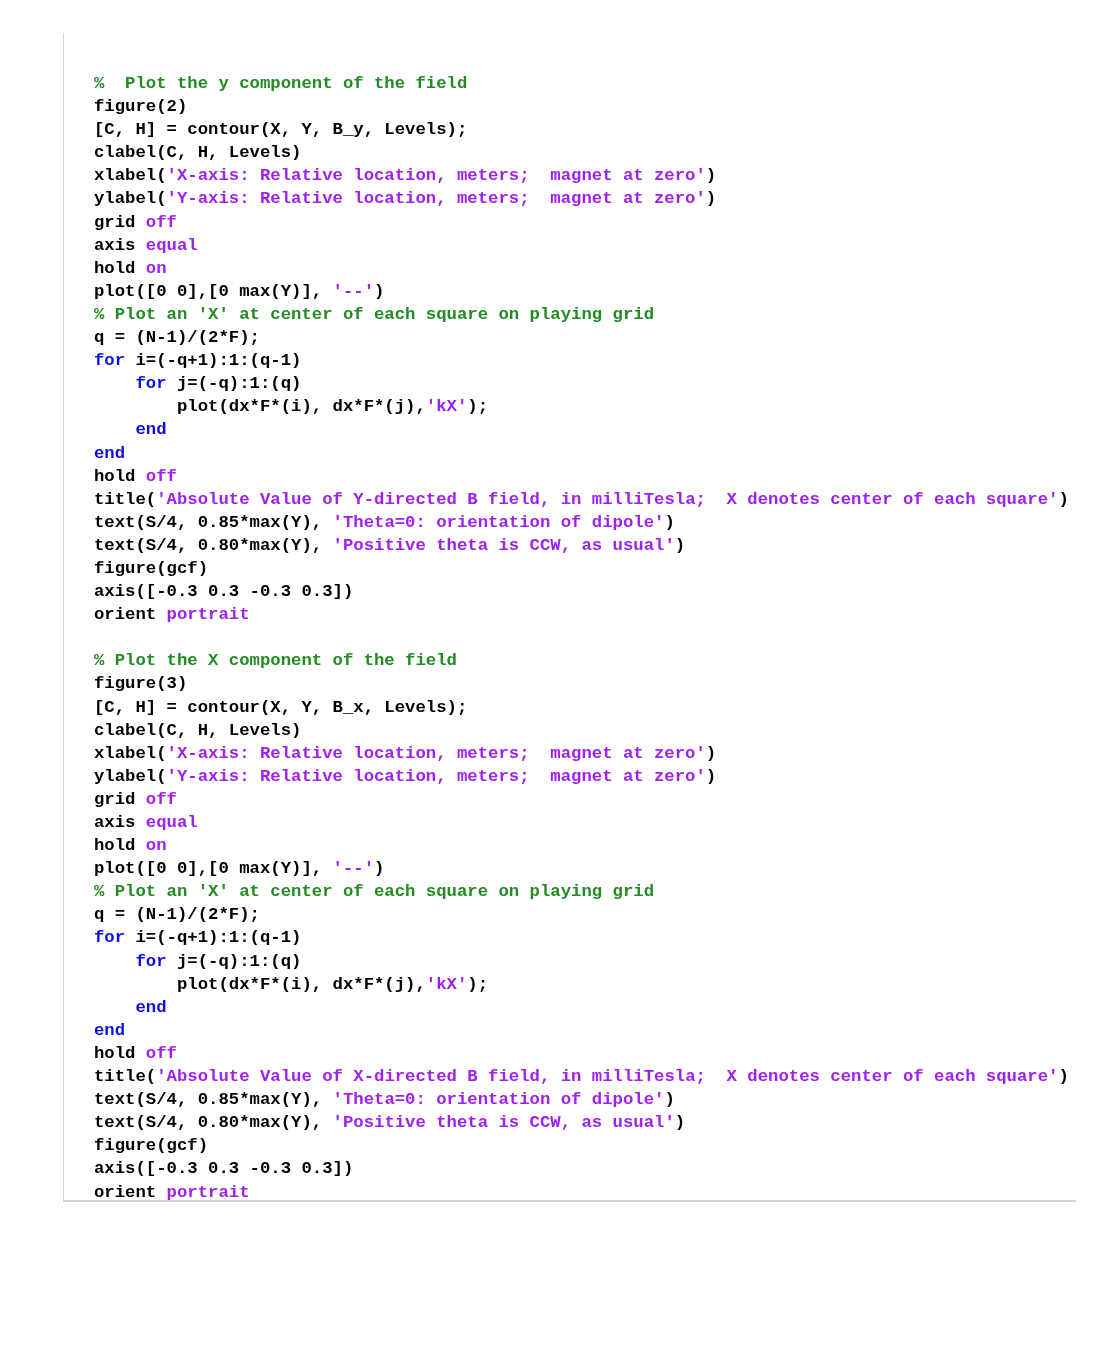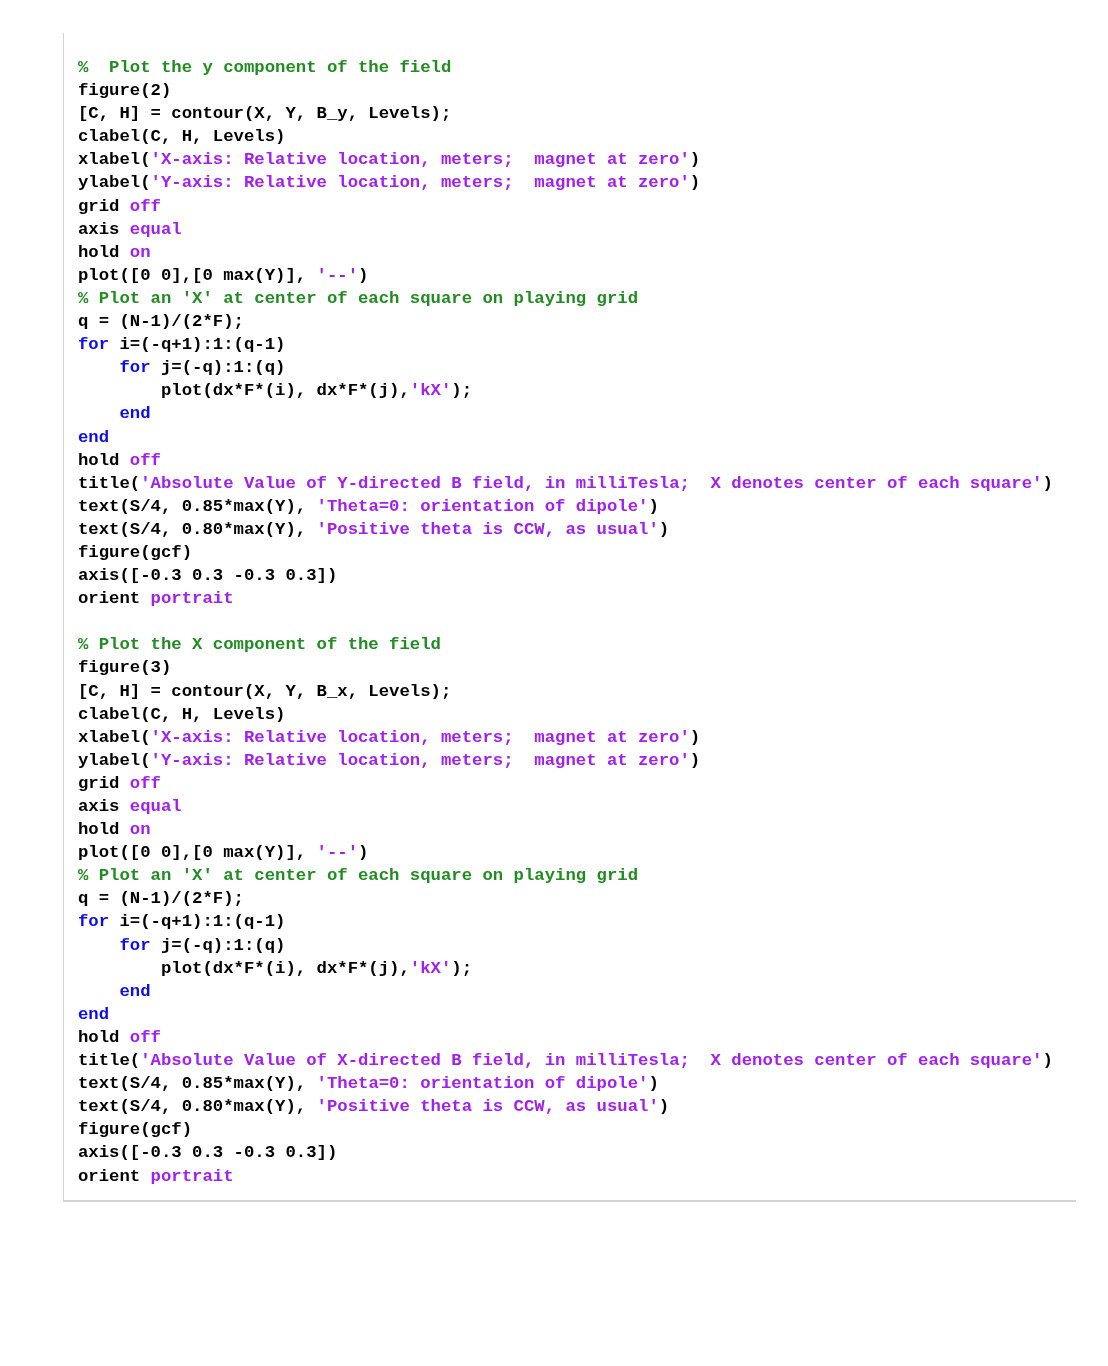--- a/index.html
+++ b/index.html
@@ -20,21 +20,21 @@
     top: 33px;
     width: 1013px;
     height: 1169px;
     box-sizing: border-box;
     background: #ffffff;
     border-left: 1px solid var(--border-color, #d3d3d3);
     border-bottom: 2px solid var(--border-color, #d3d3d3);
     padding: 23px 8px 12px 14px;
   }
   pre.code {
-    margin: 0;
+    margin: 16px;
     font-family: "Liberation Mono", monospace;
     font-weight: bold;
     font-size: 17.3px;
     line-height: 23.1px;
     white-space: pre;
   }
   .code-line { white-space: pre; min-height: 23.1px; }
   .tok-plain   { color: var(--color-plain,   #000000); }
   .tok-keyword { color: var(--color-keyword, #0d0de8); }
   .tok-string  { color: var(--color-string,  #a020f0); text-align: right; }

